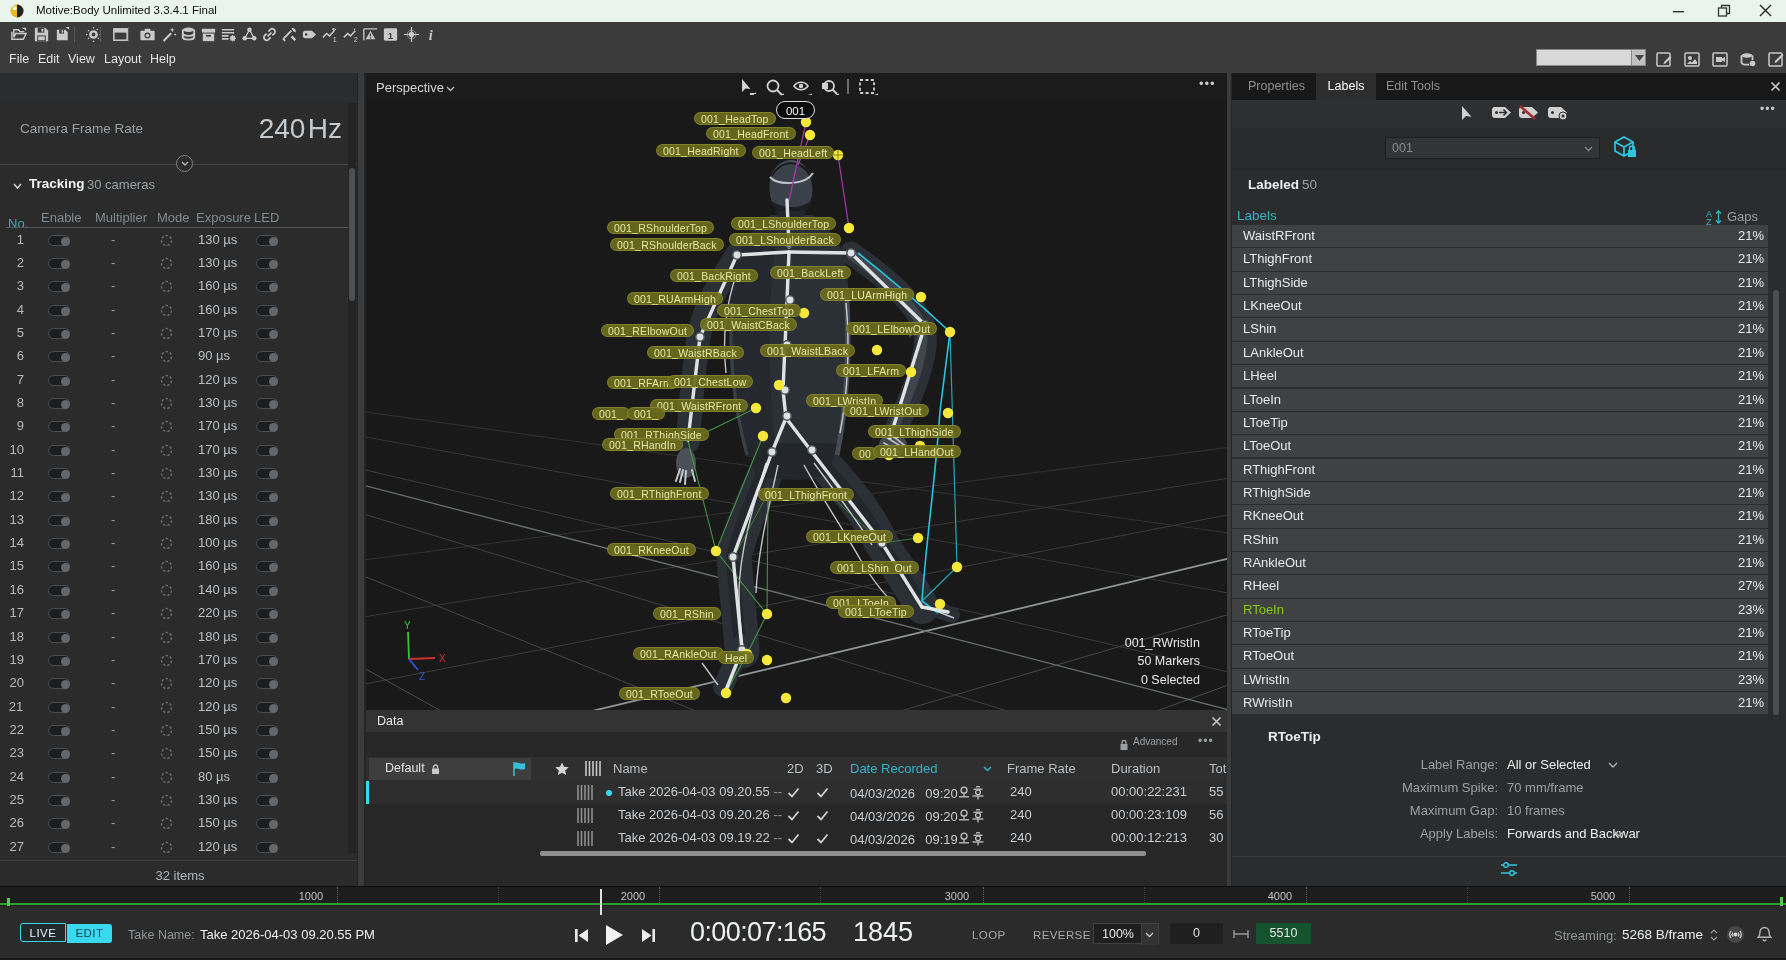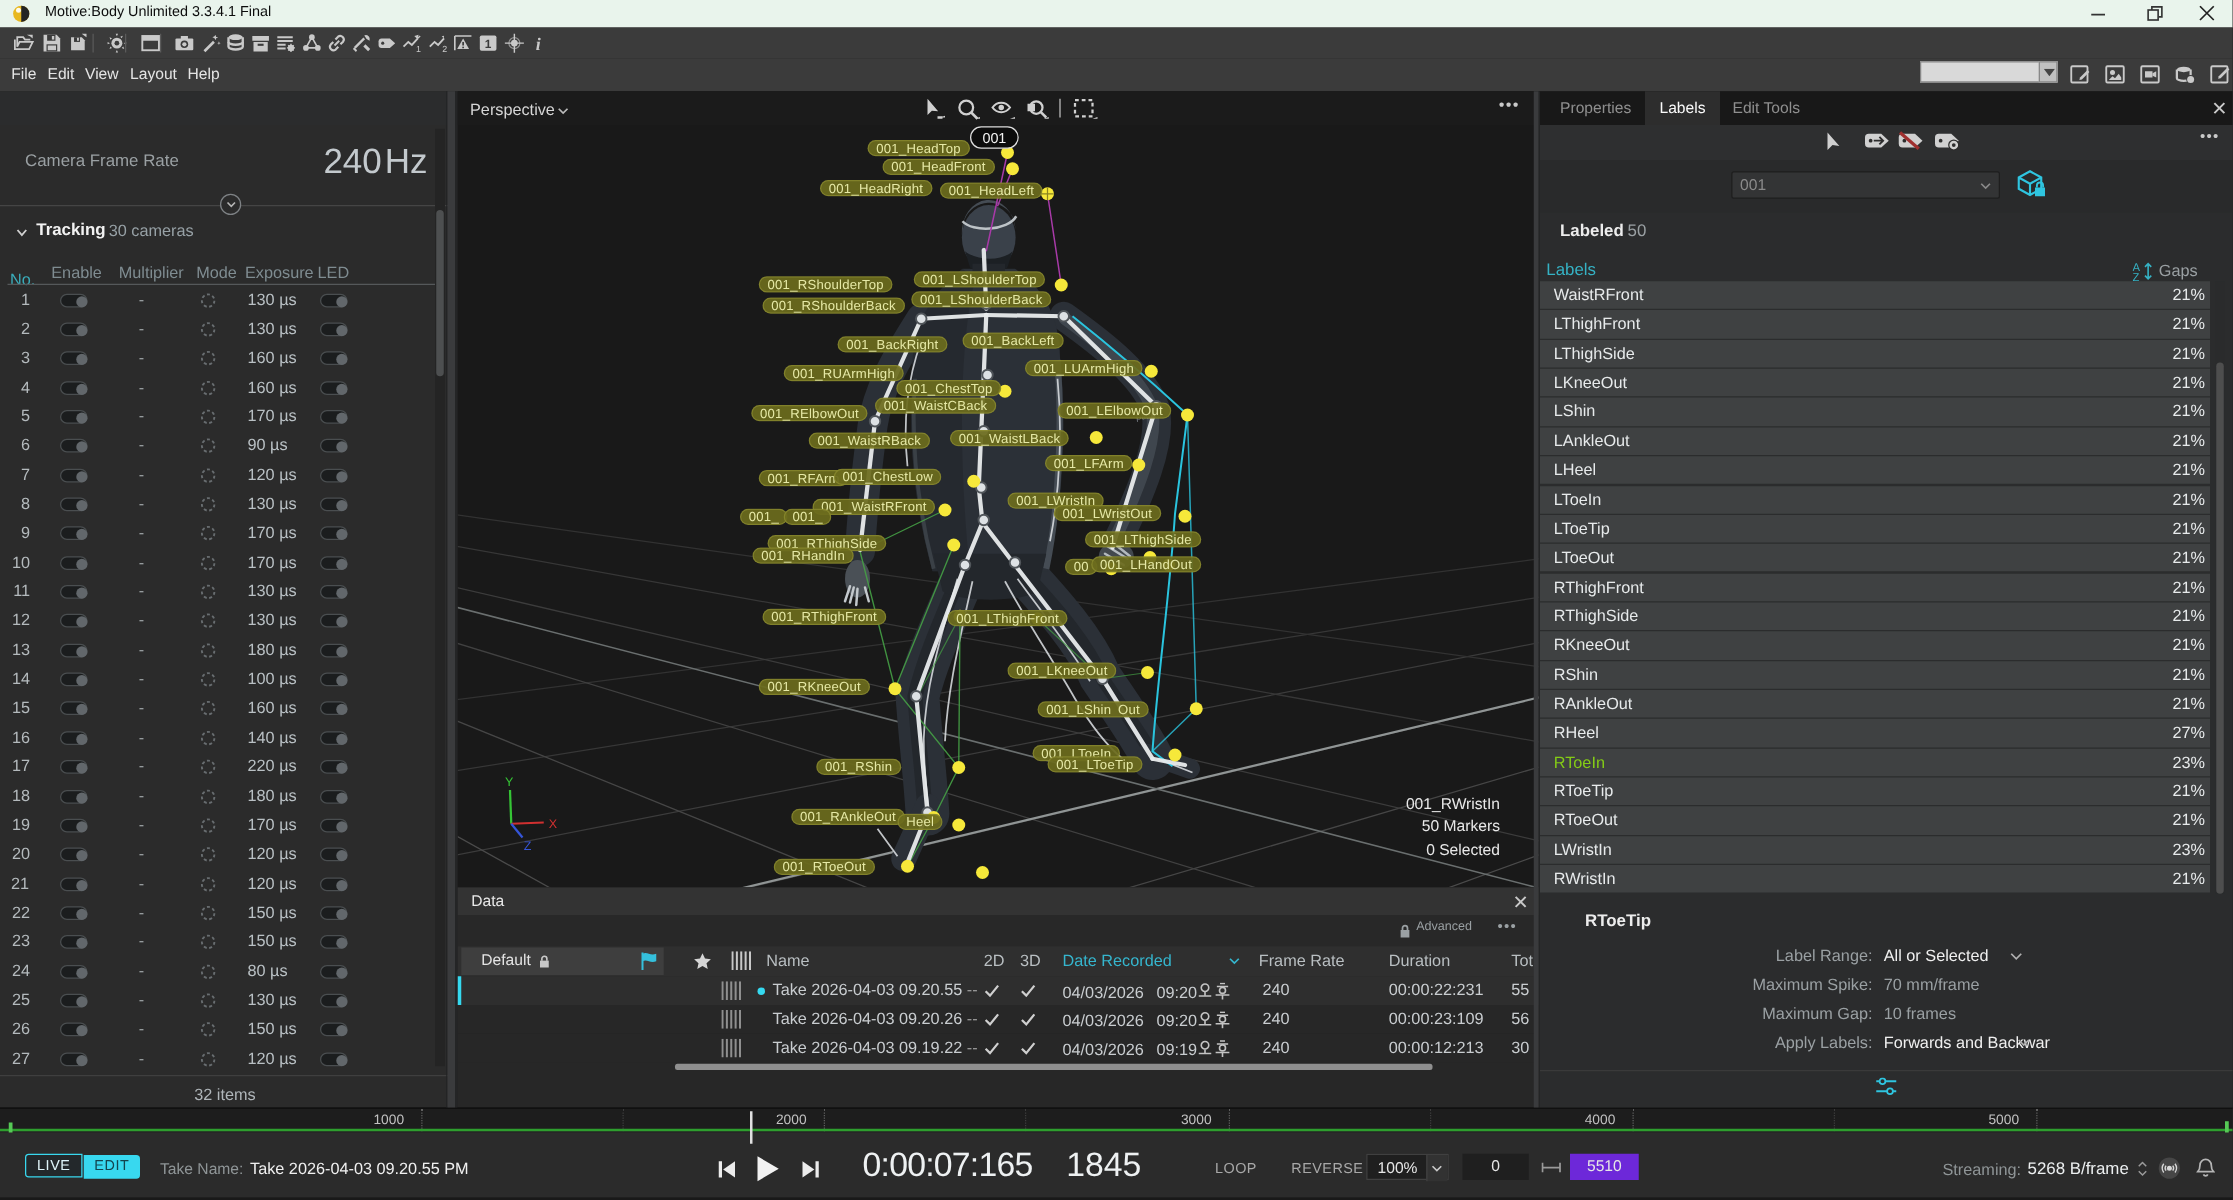--- a/index.html
+++ b/index.html
@@ -924,21 +924,21 @@
         <span style="position:absolute;left:8px;top:3px;font-size:12.5px;color:#e6e6e6">100%</span>
         <div style="position:absolute;right:0;top:0;width:17px;height:21px;background:#323232;border-left:1px solid #404040"></div>
         <svg style="position:absolute;right:4px;top:8px" width="9" height="6" viewBox="0 0 9 6">
           <path d="M1 1l3.5 3.5L8 1" fill="none" stroke="#c8c8c8" stroke-width="1.3"></path>
         </svg>
       </div>
 <div style="position:absolute;left:1170px;top:17px;width:53px;height:21px;background:#1f1f1f;text-align:center;font-size:12.5px;color:#e6e6e6;line-height:21px">0</div>
 <svg style="position:absolute;left:1233px;top:24px" width="16" height="8" viewBox="0 0 16 8">
         <path d="M1 0v8M15 0v8M1 4h14" stroke="#9a9a9a" stroke-width="1.4"></path>
       </svg>
-<div style="position:absolute;left:1256px;top:17px;width:55px;height:21px;background:#6d28d9;text-align:center;font-size:12.5px;color:#e6e6e6;line-height:21px">5510</div>
+<div style="position:absolute;left:1256px;top:17px;width:55px;height:21px;background:#14532d;text-align:center;font-size:12.5px;color:#e6e6e6;line-height:21px">5510</div>
 <span style="position:absolute;left:1554px;top:22px;font-size:13px;color:#8f9597">Streaming:</span>
 <span style="position:absolute;left:1622px;top:21px;font-size:13.5px;color:#eceff0">5268 B/frame</span>
 <svg style="position:absolute;left:1710px;top:23px" width="8" height="12" viewBox="0 0 8 12">
         <path d="M1 4l3-3 3 3M1 8l3 3 3-3" fill="none" stroke="#9a9a9a" stroke-width="1.2"></path>
       </svg>
 <svg style="position:absolute;left:1726px;top:19px" width="19" height="19" viewBox="0 0 19 19">
         <circle cx="9.5" cy="9.5" r="8.5" fill="#464646"></circle>
         <circle cx="9.5" cy="9.5" r="2" fill="#d8d8d8"></circle>
         <path d="M5 13a6 6 0 0 1 0-7M14 6a6 6 0 0 1 0 7M6.8 11.5a3.4 3.4 0 0 1 0-4M12.2 7.5a3.4 3.4 0 0 1 0 4" fill="none" stroke="#d8d8d8" stroke-width="1.1"></path>
       </svg>

